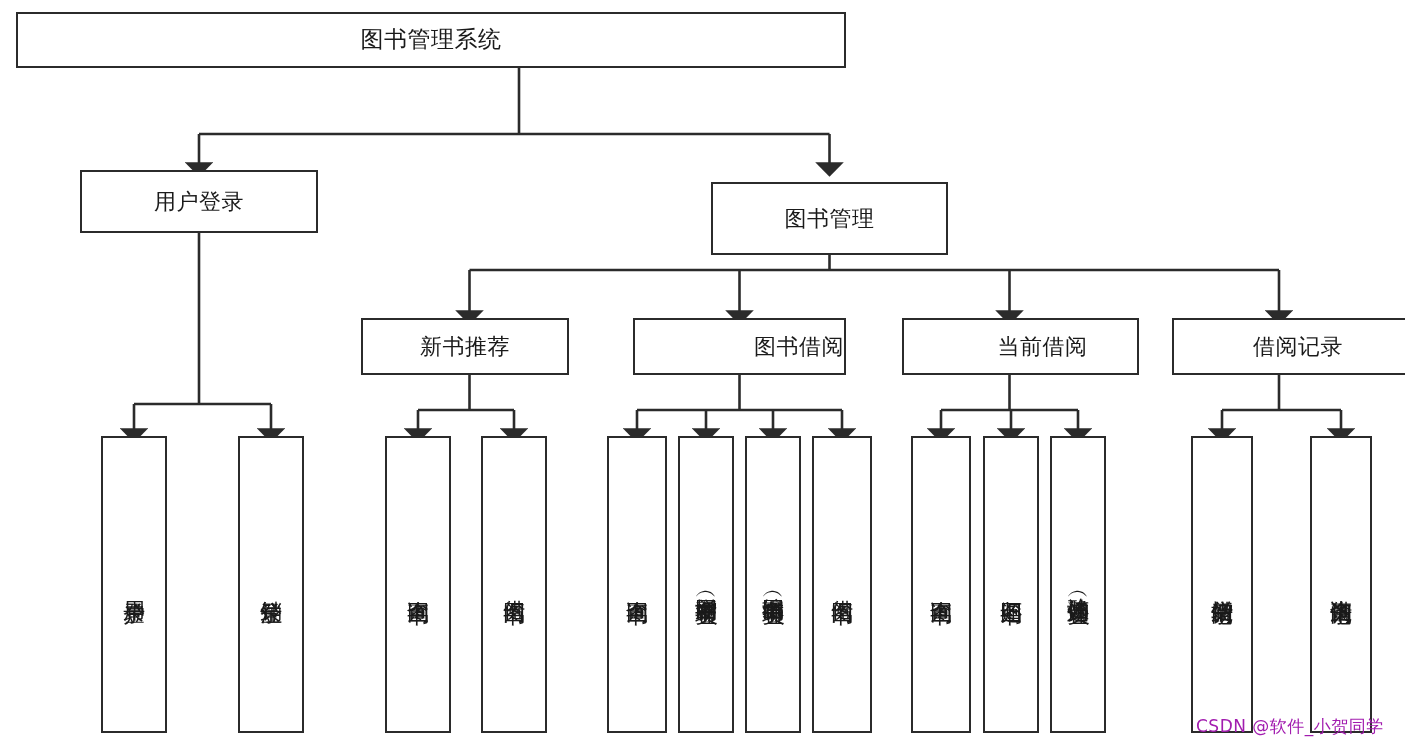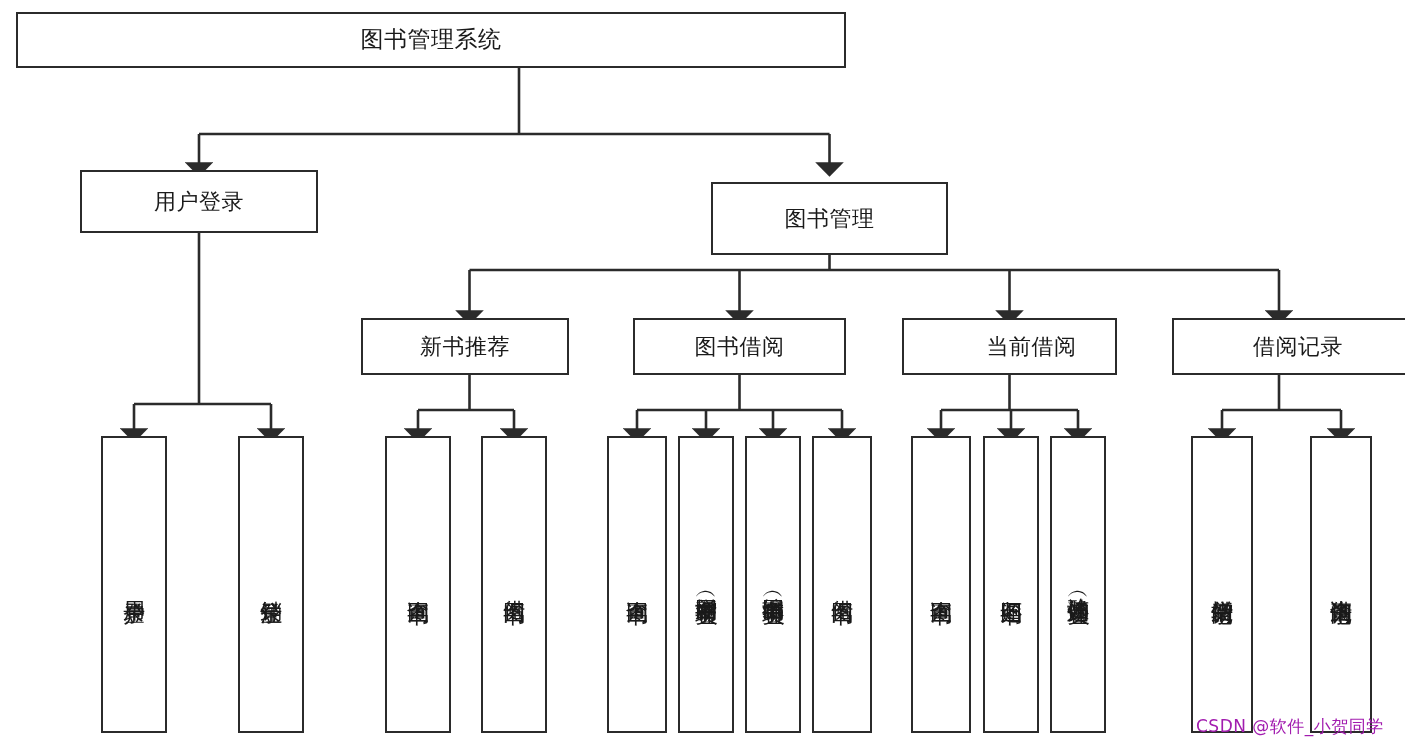--- a/index.html
+++ b/index.html
@@ -122,25 +122,25 @@
   </div>
 
   <div class="node horiz" style="left:711px;top:182px;width:237px;height:73px;">
     <span class="label">图书管理</span>
   </div>
 
   <div class="node horiz" style="left:361px;top:318px;width:208px;height:57px;">
     <span class="label">新书推荐</span>
   </div>
 
-  <div class="node horiz" style="left:633px;top:318px;width:213px;height:57px;">
+  <div class="node horiz" style="left:633px;top:318px;width:213px;height:57px;justify-content:flex-end;">
     <span class="label">图书借阅</span>
   </div>
 
-  <div class="node horiz" style="left:902px;top:318px;width:215px;height:57px;padding-left:44px;">
+  <div class="node horiz" style="left:902px;top:318px;width:237px;height:57px;padding-left:44px;">
     <span class="label">当前借阅</span>
   </div>
 
   <div class="node horiz" style="left:1172px;top:318px;width:252px;height:57px;">
     <span class="label">借阅记录</span>
   </div>
 
   <div class="node vert" style="left:101px;top:436px;width:66px;height:297px;">
     <span class="label">用户登录</span>
   </div>

